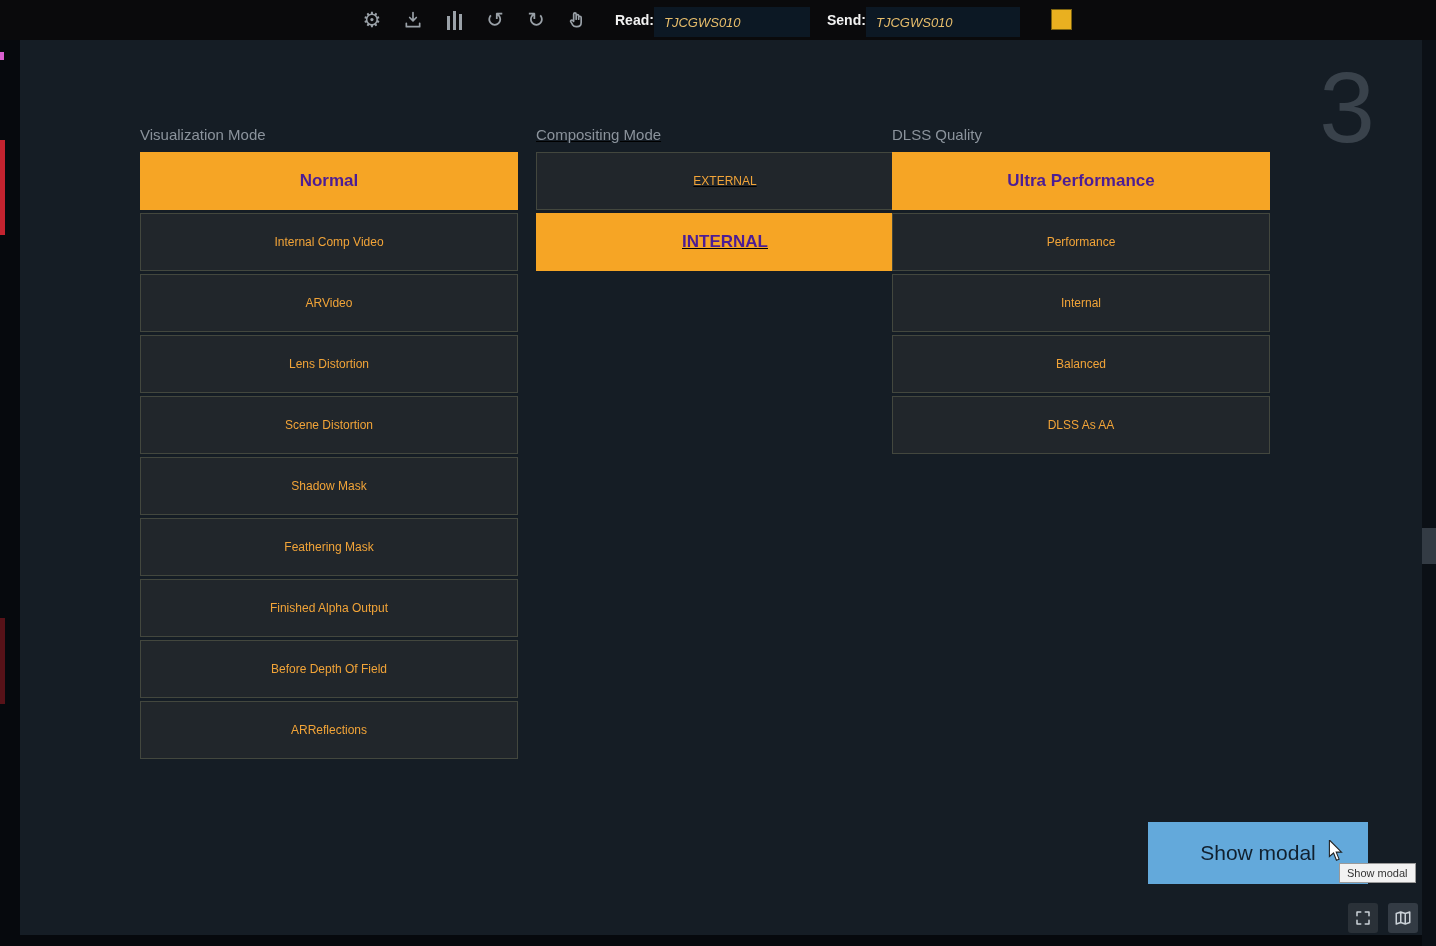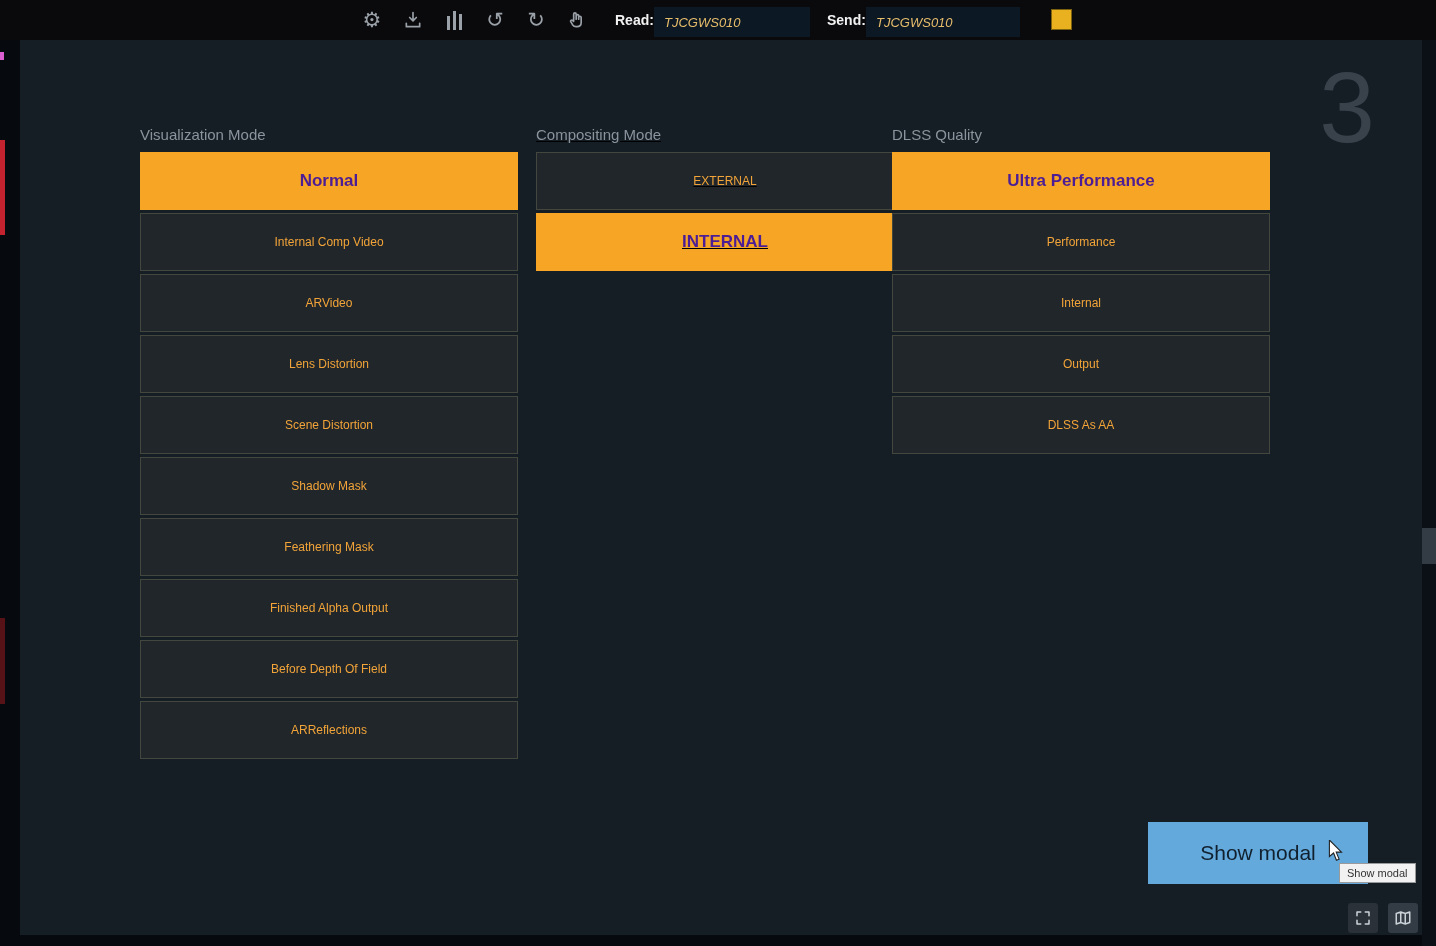--- a/index.html
+++ b/index.html
@@ -122,21 +122,21 @@
         <div class="opt selected">INTERNAL</div>
       </div>
   </div>
 
   <div class="group g2">
     <div class="group-label">DLSS Quality</div>
     <div class="option-list">
         <div class="opt selected">Ultra Performance</div>
         <div class="opt">Performance</div>
         <div class="opt">Internal</div>
-        <div class="opt">Output</div>
+        <div class="opt">Balanced</div>
         <div class="opt">DLSS As AA</div>
       </div>
   </div>
 
   <div class="show-modal">Show modal</div>
   <div class="tooltip">Show modal</div>
 
   <div class="corner-btn expand-btn">
     <svg width="18" height="18" viewBox="0 0 24 24" fill="none" stroke="#cbd2d8" stroke-width="2" stroke-linecap="round" stroke-linejoin="round">
       <path d="M4 9V4h5M15 4h5v5M20 15v5h-5M9 20H4v-5"></path>

